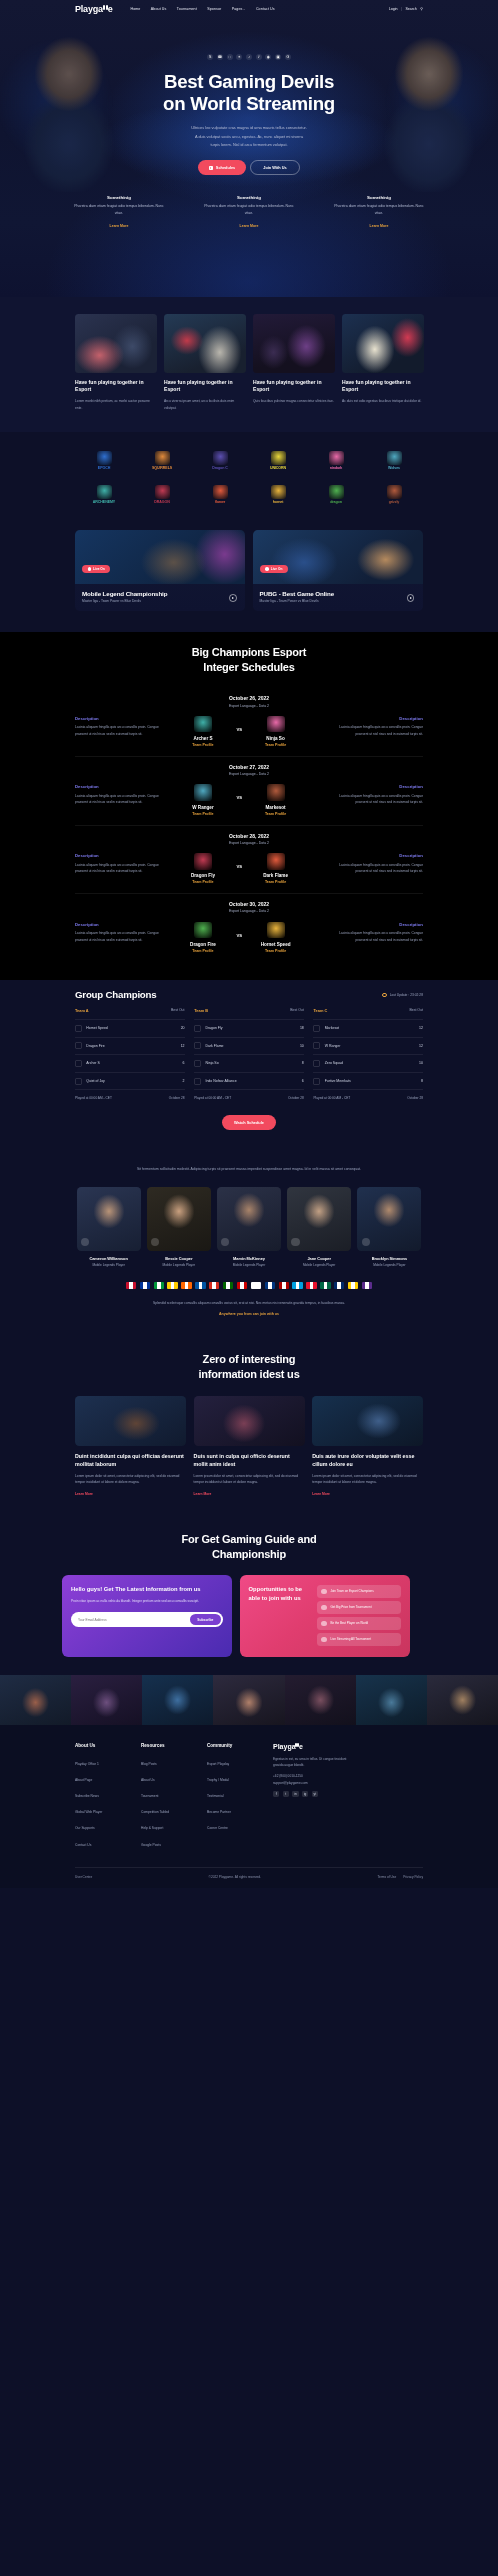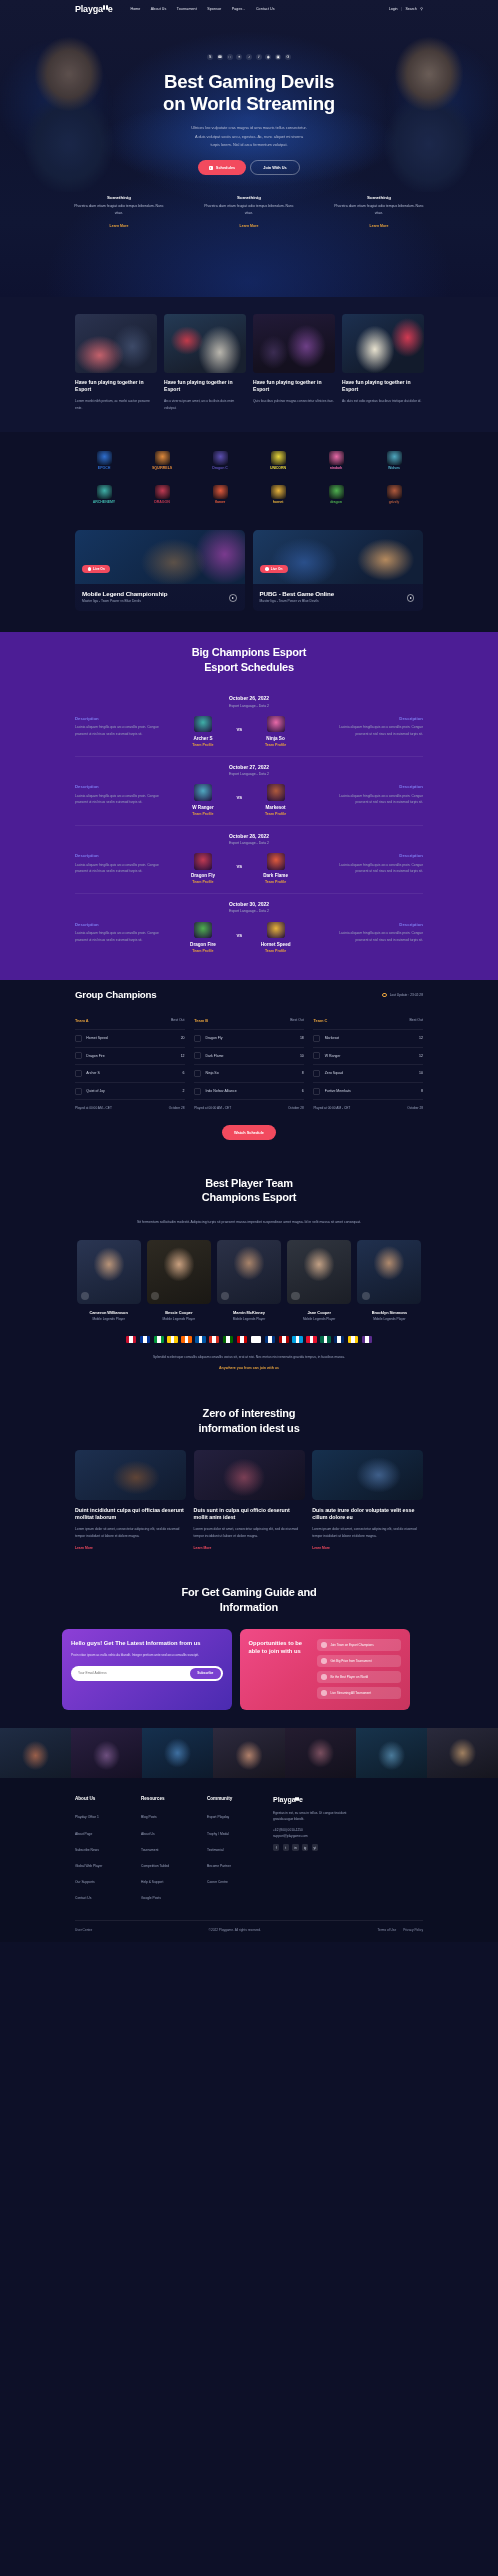--- a/index.html
+++ b/index.html
@@ -136,42 +136,42 @@
   .livetag .dot { width:3.5px;height:3.5px;border-radius:50%;background:#fff;display:inline-block; }
   .featbody h3 { font-size:6.2px; font-weight:700; letter-spacing:-0.1px; }
   .featbody p { font-size:3.3px; color:#9aa3bd; margin-top:2.1px; }
   .playbtn { position:absolute; right:8.3px; top:9.7px; width:7.6px; height:7.6px;
      border-radius:50%; border:0.7px solid rgba(255,255,255,.55);
      display:flex; align-items:center; justify-content:center; }
   .playbtn:after { content:""; border-left:2.4px solid #fff;
      border-top:1.7px solid transparent; border-bottom:1.7px solid transparent; margin-left:0.7px; }
 
   
-  .sec-sched { padding:12.5px 75px 18px; background:#4c1d95; }
+  .sec-sched { padding:12.5px 75px 18px; background:#000000; }
   .sec-title { text-align:center; font-size:11px; font-weight:700; line-height:1.35;
                letter-spacing:-0.2px; margin-bottom:14px; }
   .match { padding:7px 0 9px; border-bottom:0.7px solid rgba(255,255,255,.07); }
   .match:last-child { border-bottom:none; }
   .mdate { text-align:center; font-size:5px; font-weight:700; }
   .mlang { text-align:center; font-size:3.5px; color:#a3abc4; margin-top:2.1px; }
   .mrow { display:flex; align-items:flex-start; margin-top:8.3px; }
   .mdesc { width:89px; }
   .mdesc h5 { font-size:4.3px; font-weight:700; color:#7e7bf0; margin-bottom:3.5px; }
   .mdesc p { font-size:3.3px; line-height:1.95; color:#9aa3bd; }
   .mdesc.right { text-align:right; margin-left:auto; }
   .mteams { display:flex; align-items:center; gap:14px; margin:0 auto; }
   .mteam { width:39px; text-align:center; }
   .mteam .mark { width:18px; height:16.6px; border-radius:2.8px; margin:0 auto 3.5px; }
   .mteam .tn { font-size:4.6px; font-weight:700; }
   .mteam .tp { font-size:3.6px; font-weight:700; color:#e8a33d; margin-top:2.1px; }
   .vs { font-size:4.2px; font-weight:700; align-self:center; margin-top:-4.2px; }
 
   
   .sec-group { padding:9.7px 75px 18px; background:#0d1028; }
-  .ghead { display:flex; align-items:center; margin-bottom:18px; }
+  .ghead { display:flex; align-items:center; margin-bottom:8px; }
   .ghead h2 { font-size:9.7px; font-weight:700; letter-spacing:-0.2px; }
   .gupd { margin-left:auto; font-size:3.3px; color:#9aa3bd; display:flex; align-items:center; gap:2.8px; }
   .gupd .clk { width:4.8px;height:4.8px;border-radius:50%;border:0.7px solid #e8a33d;display:inline-block; }
   .gcols { display:flex; gap:9.7px; }
   .gcol { flex:1; }
   .gthead { display:flex; padding-bottom:5.5px; }
   .gthead .t { font-size:3.9px; font-weight:700; color:#e8a33d; }
   .gthead .b { margin-left:auto; font-size:3.5px; color:#9aa3bd; }
   .grow { display:flex; align-items:center; padding:4.8px 0;
           border-top:0.7px solid rgba(255,255,255,.07); }
@@ -466,21 +466,21 @@
           <p>Master liga - Team Power vs Blue Devils</p>
           <div class="playbtn"></div>
         </div>
       </div>
     </div>
   </div>
 
   <div class="sec-sched">
     <div class="sec-title">
       <span>Big Champions Esport</span><br>
-      <span>Esport Schedules</span>
+      <span>Integer Schedules</span>
     </div>
     <div id="matches">
         <div class="match">
           <div class="mdate">October 26, 2022</div>
           <div class="mlang">Esport Language - Dota 2</div>
           <div class="mrow">
             <div class="mdesc">
               <h5>Description</h5>
               <p>Lacinia aliquam fringilla quis arcu convallis proin. Congue praesent ut nisl risus sed in euismod turpis sit.</p>
             </div>
@@ -686,24 +686,20 @@
             <div class="r">October 28</div>
           </div>
         </div>
       </div>
     <div class="gbtnwrap">
       <button class="gbtn">Watch Schedule</button>
     </div>
   </div>
 
   <div class="sec-players">
-    <div class="sec-title">
-      <span>Best Player Team</span><br>
-      <span>Champions Esport</span>
-    </div>
     <div class="desc">Sit fermentum sollicitudin molestit. Adipiscing turpis sit praesent massa imperdiet suspendisse amet magna. Id in velit massa sit amet consequat.</div>
     <div class="players" id="players">
         <div class="player p1">
           <div class="ph">
             <div class="badge"></div>
           </div>
           <h5>Cameron Williamson</h5>
           <div class="role">Mobile Legends Player</div>
         </div>
         <div class="player p2">
@@ -782,21 +778,21 @@
         <h4>Duis aute irure dolor voluptate velit esse cillum dolore eu</h4>
         <p>Lorem ipsum dolor sit amet, consectetur adipiscing elit, sed do eiusmod tempor incididunt ut labore et dolore magna.</p>
         <a>Learn More</a>
       </div>
     </div>
   </div>
 
   <div class="sec-news">
     <div class="sec-title">
       <span>For Get Gaming Guide and</span><br>
-      <span>Information</span>
+      <span>Championship</span>
     </div>
     <div class="newsrow">
       <div class="newsbox">
         <h3>Hello guys! Get The Latest Information from us</h3>
         <p>Proin vitae ipsum ac nulla vehicula blandit. Integer pretium ante sed arcu convallis suscipit.</p>
         <div class="newsform">
           <input type="text" placeholder="Your Email Address" style="">
           <button>Subscribe</button>
         </div>
       </div>

